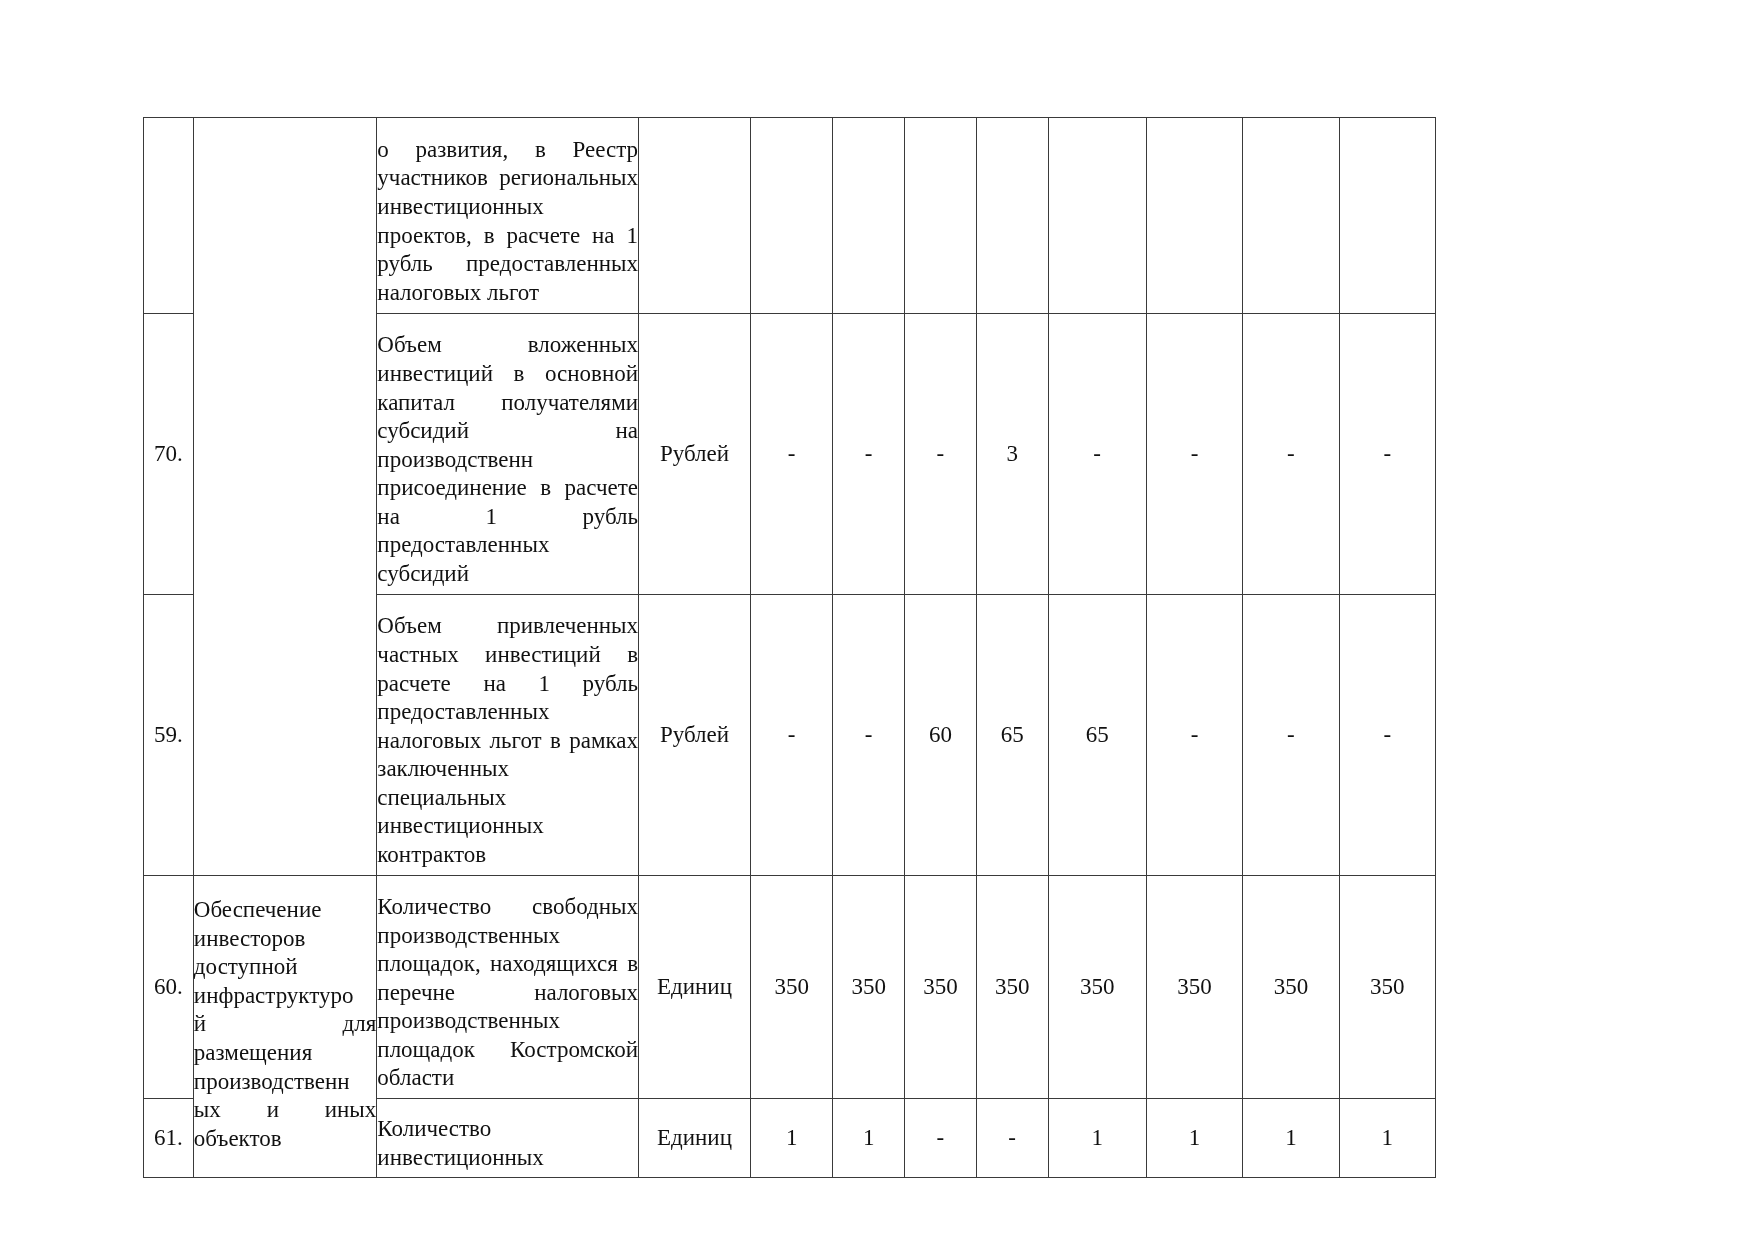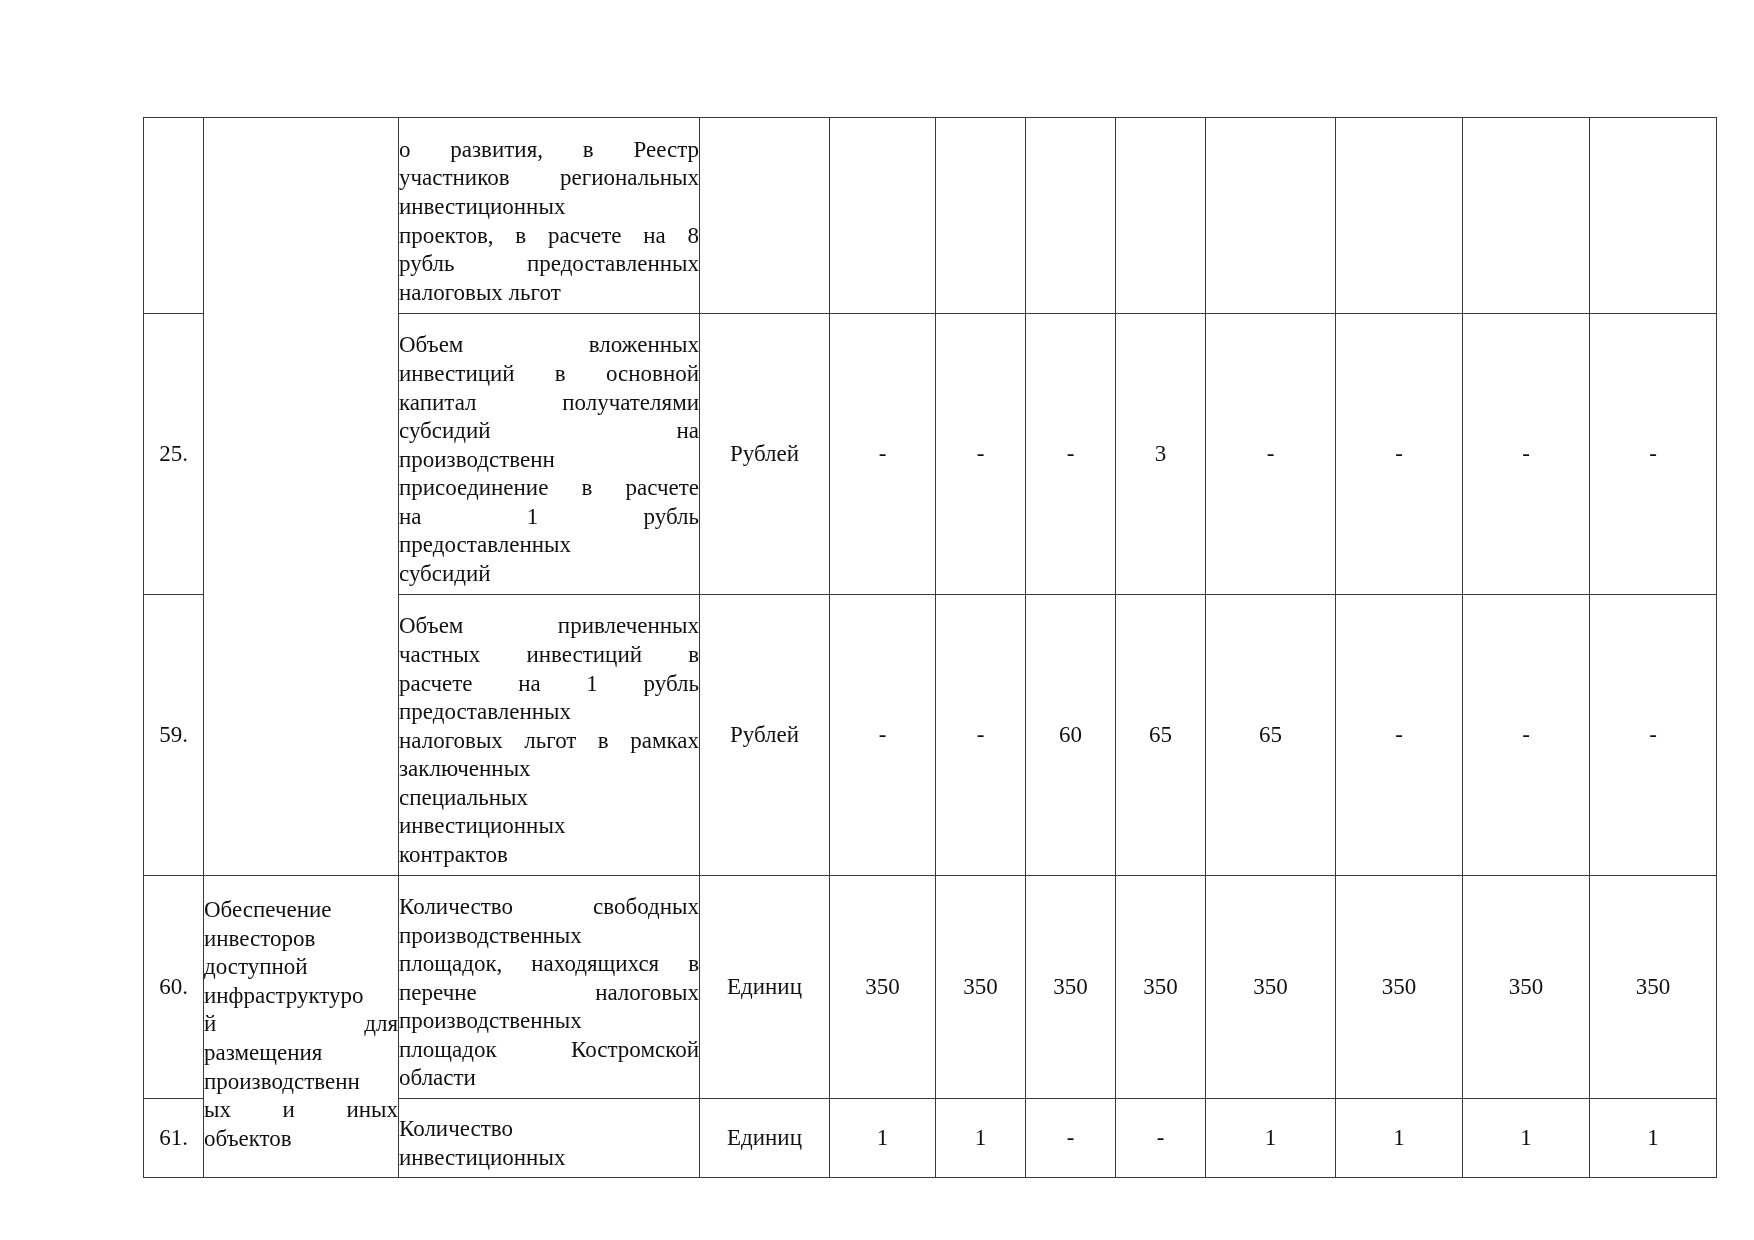--- a/index.html
+++ b/index.html
@@ -1,18 +1,18 @@
 <!DOCTYPE html>
 <html><head>
 <meta charset="utf-8">
 <style>
   html, body { margin:0; padding:0; background:#ffffff; }
   body { width:1754px; height:1240px; position:relative; overflow:hidden;
          font-family:"Liberation Serif", "DejaVu Serif", serif; color:#111; }
-  .page { position:absolute; left:0; top:0; width:1754px; height:1240px; }
+  .page { position:absolute; left:0; top:0; width:1436px; height:1240px; }
   table.grid { position:absolute; left:143px; top:117px; border-collapse:collapse; table-layout:fixed; }
   table.grid td { border:1.5px solid #3a3a3a; padding:0; vertical-align:middle; font-size:23px; line-height:28.6px; }
   td.num { text-align:center; }
   td.goal { padding:0 6px; text-align:justify; text-align-last:left; }
   td.indicator { padding:0 6px; text-align:justify; text-align-last:left; vertical-align:top; }
   td.indicator .txt { padding-top:12px; display:block; }
   td.unit, td.val { text-align:center; }
   td.goal .txt { display:block; }
   .j { text-align:justify; text-align-last:justify; display:block; }
   .l { text-align:center; text-align-last:left; display:block; }
@@ -38,37 +38,37 @@
   </colgroup>
   <tbody id="tbody">
         <tr style="height: 196px;">
           <td class="num"></td>
           <td rowspan="3" class="goal"></td>
           <td class="indicator">
             <span class="txt" style="padding-top: 12px;">
               <span class="j">о развития, в Реестр</span>
               <span class="j">участников региональных</span>
               <span class="l">инвестиционных</span>
-              <span class="j">проектов, в расчете на 8</span>
+              <span class="j">проектов, в расчете на 1</span>
               <span class="j">рубль предоставленных</span>
               <span class="l">налоговых льгот</span>
             </span>
           </td>
           <td class="unit"></td>
           <td class="val"></td>
           <td class="val"></td>
           <td class="val"></td>
           <td class="val"></td>
           <td class="val"></td>
           <td class="val"></td>
           <td class="val"></td>
           <td class="val"></td>
         </tr>
         <tr style="height: 281px;">
-          <td class="num">25.</td>
+          <td class="num">70.</td>
           <td class="indicator">
             <span class="txt">
               <span class="j">Объем вложенных</span>
               <span class="j">инвестиций в основной</span>
               <span class="j">капитал получателями</span>
               <span class="j">субсидий на</span>
               <span class="l">производственн</span>
               <span class="j">присоединение в расчете</span>
               <span class="j">на 1 рубль</span>
               <span class="l">предоставленных</span>

